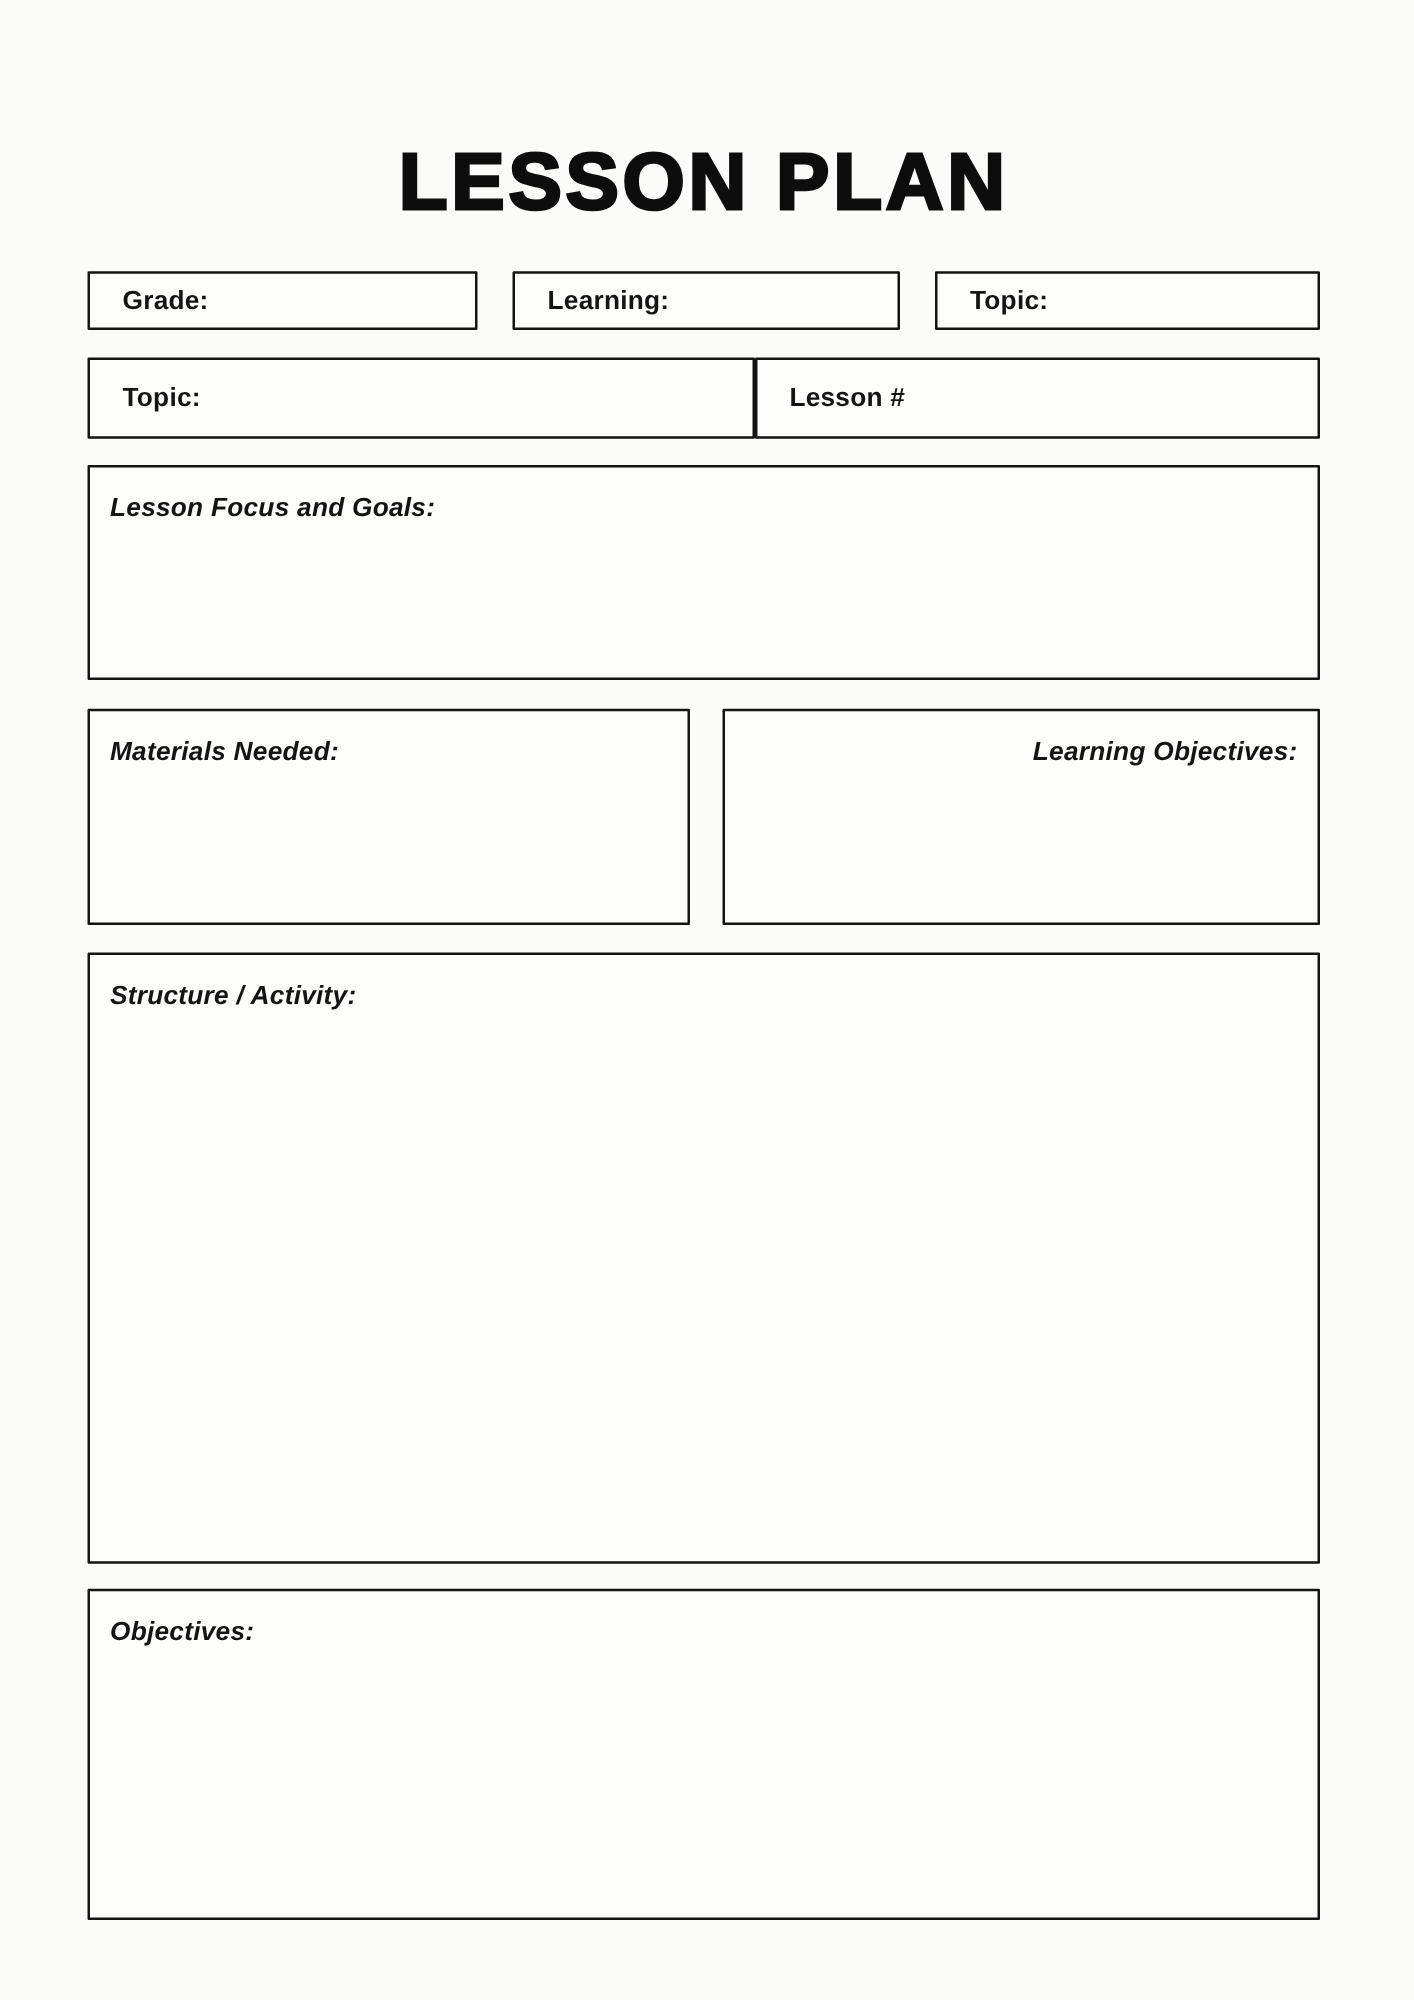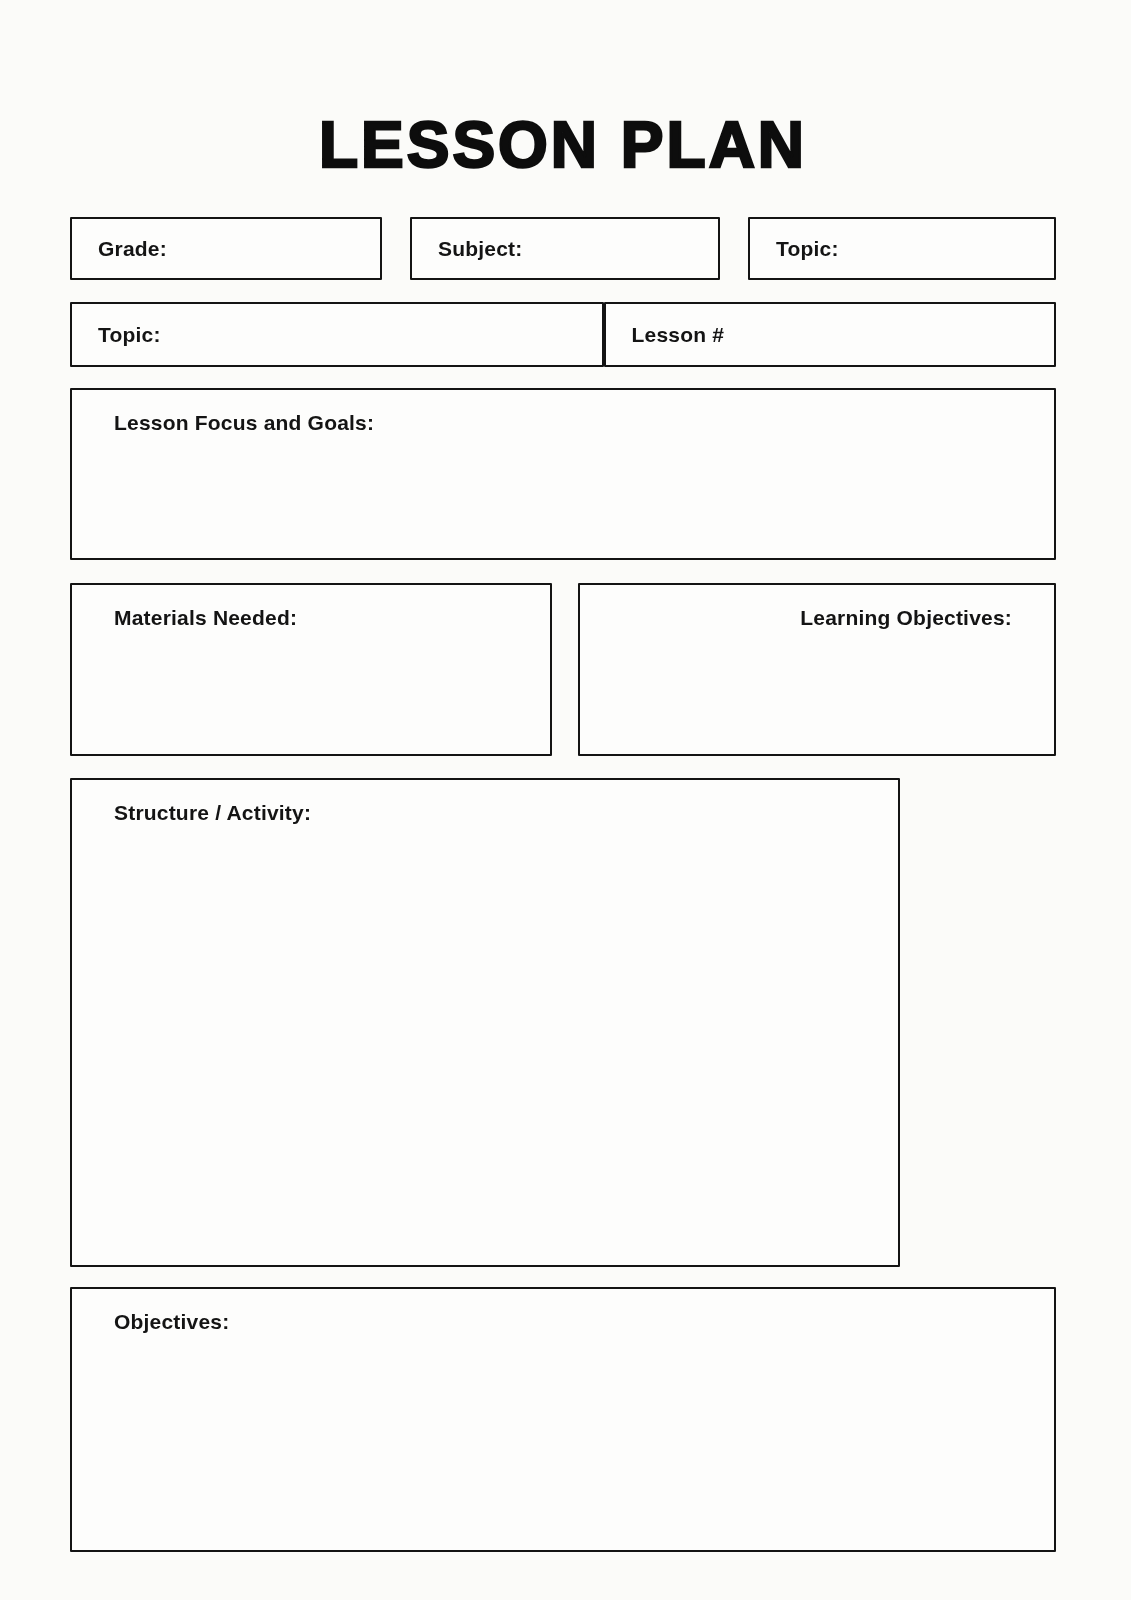--- a/index.html
+++ b/index.html
@@ -50,70 +50,71 @@
   
   .box.inline {
     display: flex;
     align-items: center;
     padding-left: 26px;
     padding-right: 10px;
   }
 
   
   .box.area {
-    padding: 21px 42px;
+    padding: 21px 16px;
+    font-style: italic;
   }
 
   .label {
     font-size: 21px;
     font-weight: 700;
     letter-spacing: 0.2px;
     color: #141414;
     white-space: nowrap;
   }
 
   
-  .row-1 { height: 63px; margin-bottom: 22px; }
+  .row-1 { height: 47px; margin-bottom: 22px; }
   .row-1 .b1 { width: 312px; margin-right: 28px; }
   .row-1 .b2 { width: 310px; margin-right: 28px; }
   .row-1 .b3 { width: 308px; }
 
   .row-2 { height: 65px; margin-bottom: 21px; }
   .row-2 .b1 { width: 564px; }
   .row-2 .b2 { width: 478px; text-align: center; }
 
   .row-3 { height: 172px; margin-bottom: 23px; }
   .row-3 .b1 { width: 986px; }
 
   .row-4 { height: 173px; margin-bottom: 22px; }
   .row-4 .b1 { width: 482px; margin-right: 26px; }
   .row-4 .b2 { width: 478px; text-align: right; }
 
   .row-5 { height: 489px; margin-bottom: 20px; }
-  .row-5 .b1 { width: 830px; }
+  .row-5 .b1 { width: 986px; }
 
   .row-6 { height: 265px; }
   .row-6 .b1 { width: 986px; }
 
   .row .box { height: 100%; }
 </style>
 </head>
 <body>
 
 <div class="page">
   <div class="content">
 
     <h1 class="title">LESSON PLAN</h1>
 
     <div class="row row-1">
       <div class="box inline b1">
         <span class="label">Grade:</span>
       </div>
       <div class="box inline b2">
-        <span class="label">Subject:</span>
+        <span class="label">Learning:</span>
       </div>
       <div class="box inline b3">
         <span class="label">Topic:</span>
       </div>
     </div>
 
     <div class="row row-2">
       <div class="box inline b1">
         <span class="label">Topic:</span>
       </div>

